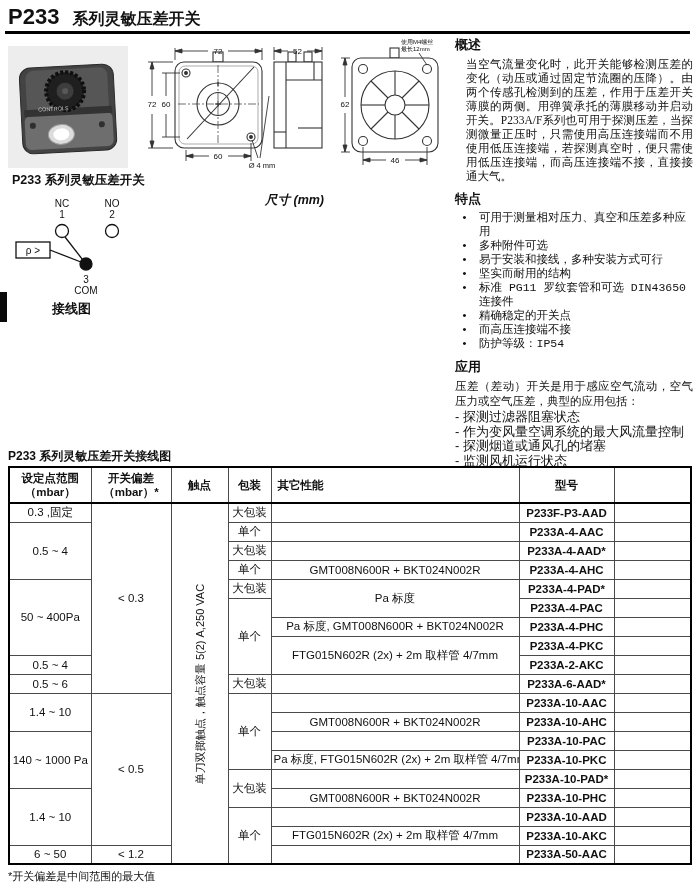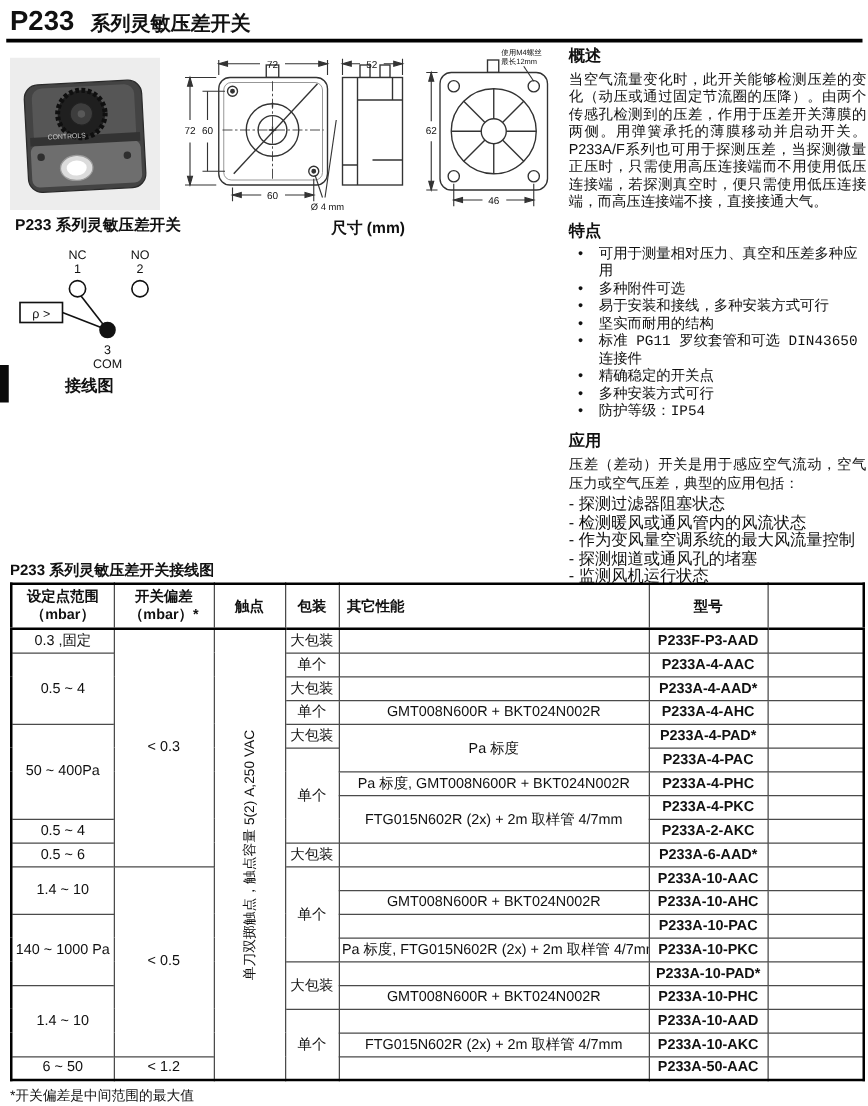--- a/index.html
+++ b/index.html
@@ -12,21 +12,21 @@
   
   .page-title { left:8px; top:4px; font-weight:bold; white-space:nowrap; }
   .page-title .model { font-size:22px; }
   .page-title .rest  { font-size:16px; margin-left:13px; }
   .title-rule { left:5px; top:31px; width:685px; height:3px; background:#000; }
   
   .cap { font-weight:bold; font-size:12.5px; white-space:nowrap; }
   
   .rightcol { left:455px; top:36px; width:238px; }
   .sec-h { font-size:13px; font-weight:bold; margin:0 16px 3px 0; }
-  .body-p { font-size:11.5px; line-height:14px; margin:0 0 7px 0; text-align:justify; }
+  .body-p { font-size:11.5px; line-height:14px; margin:0 0 7px 11px; text-align:justify;font-family:Liberation Serif, serif; }
   .feat-list { margin:0 0 7px 0; padding:0; list-style:none; font-size:11.5px; line-height:14px;font-family:Liberation Mono, monospace; }
   .feat-list li { padding-left:24px; position:relative; }
   .feat-list li::before { content:"\2022"; position:absolute; left:6px; }
   .app-intro { font-size:11.5px; line-height:14.5px; margin:0 0 2px 0; text-align:justify; }
   .app-item { font-size:13px; line-height:14.5px; }
   
   .margin-tab { left:0; top:292px; width:7px; height:30px; background:#0a0a0a; }
   
   .tbl-title { left:8px; top:448px; font-size:12px; font-weight:bold; }
   table.sel { border-collapse:collapse; table-layout:fixed; position:absolute; left:8px; top:466px;
@@ -175,21 +175,21 @@
       <polygon points="289,124 282,122 282,126" fill="#333"></polygon>
     <line x1="281" y1="17" x2="289" y2="29"></line>
   </g>
   <g font-size="8" fill="#111" text-anchor="middle">
     <text x="207" y="71">62</text>
     <text x="257" y="127">46</text>
     <text x="263" y="8" font-size="6" text-anchor="start">使用M4螺丝</text>
     <text x="263" y="15" font-size="6" text-anchor="start">最长12mm</text>
   </g>
 </svg>
-<div class="abs cap" style="left:265px; top:174px;">尺寸 (mm)</div>
+<div class="abs cap" style="left:265px; top:192px;font-style:italic;">尺寸 (mm)</div>
 
 <svg class="abs" style="left:8px; top:196px;" width="170" height="100" viewBox="0 0 170 100">
   <g font-size="10" fill="#111" text-anchor="middle">
     <text x="54" y="11">NC</text>
     <text x="54" y="22">1</text>
     <text x="104" y="11">NO</text>
     <text x="104" y="22">2</text>
     <text x="78" y="87">3</text>
     <text x="78" y="98">COM</text>
   </g>
@@ -210,27 +210,26 @@
   <div class="sec-h">概述</div>
   <p class="body-p">当空气流量变化时，此开关能够检测压差的变化（动压或通过固定节流圈的压降）。由两个传感孔检测到的压差，作用于压差开关薄膜的两侧。用弹簧承托的薄膜移动并启动开关。P233A/F系列也可用于探测压差，当探测微量正压时，只需使用高压连接端而不用使用低压连接端，若探测真空时，便只需使用低压连接端，而高压连接端不接，直接接通大气。</p>
   <div class="sec-h">特点</div>
   <ul class="feat-list">
     <li>可用于测量相对压力、真空和压差多种应用</li>
     <li>多种附件可选</li>
     <li>易于安装和接线，多种安装方式可行</li>
     <li>坚实而耐用的结构</li>
     <li>标准 PG11 罗纹套管和可选 DIN43650 连接件</li>
     <li>精确稳定的开关点</li>
-    <li>多种安装方式可行</li>
+    <li>而高压连接端不接</li>
     <li>防护等级：IP54</li>
   </ul>
   <div class="sec-h">应用</div>
   <p class="app-intro">压差（差动）开关是用于感应空气流动，空气压力或空气压差，典型的应用包括：</p>
   <div class="app-item">- 探测过滤器阻塞状态</div>
-  <div class="app-item">- 检测暖风或通风管内的风流状态</div>
   <div class="app-item">- 作为变风量空调系统的最大风流量控制</div>
   <div class="app-item">- 探测烟道或通风孔的堵塞</div>
   <div class="app-item">- 监测风机运行状态</div>
 </div>
 
 <div class="abs tbl-title">P233 系列灵敏压差开关接线图</div>
 
 <table class="sel">
   <colgroup>
     <col style="width:82px">

